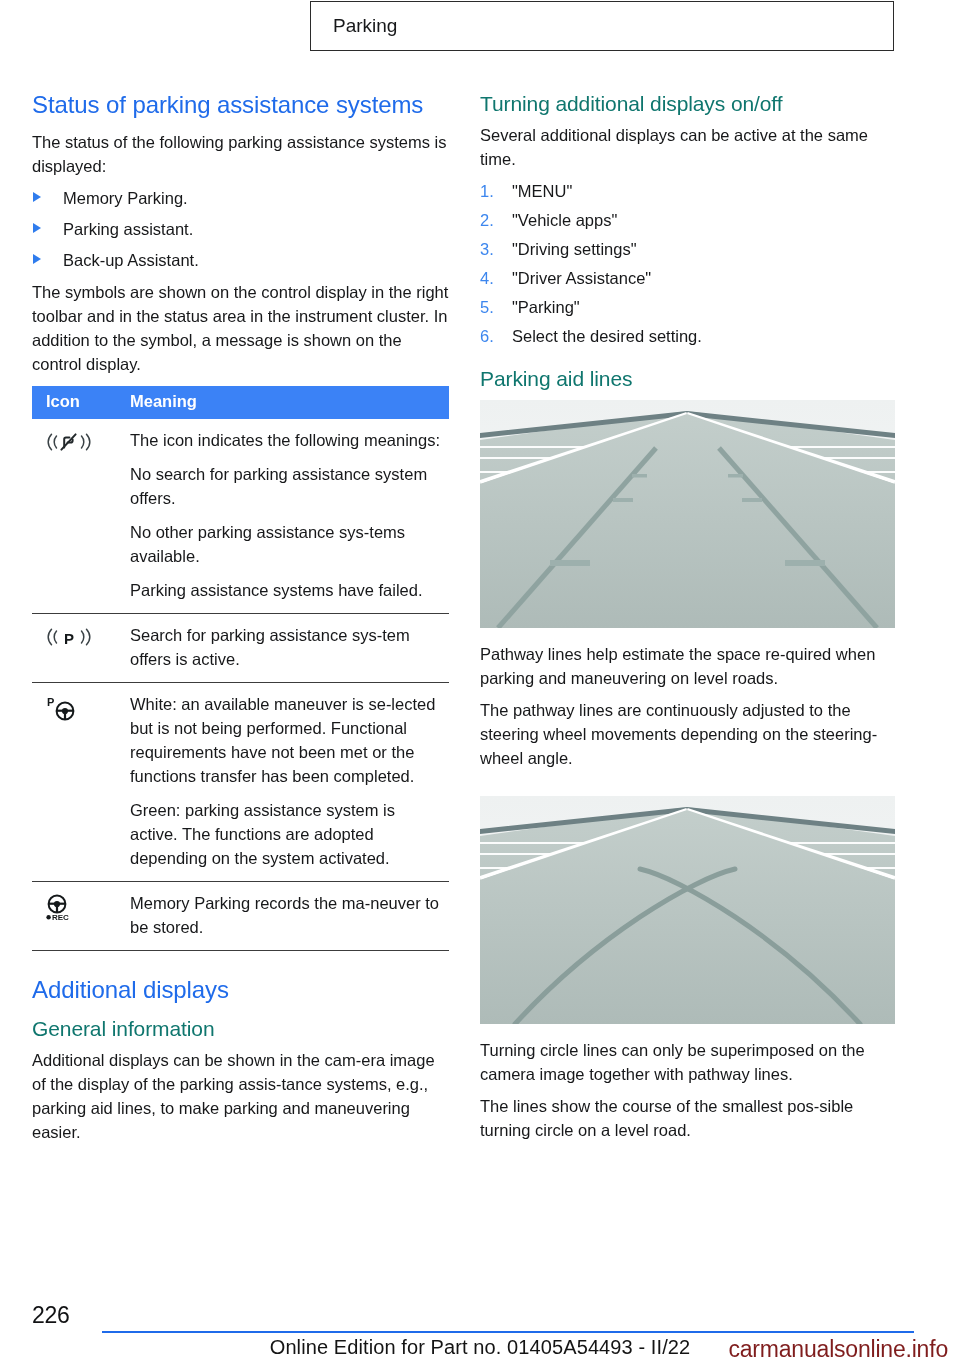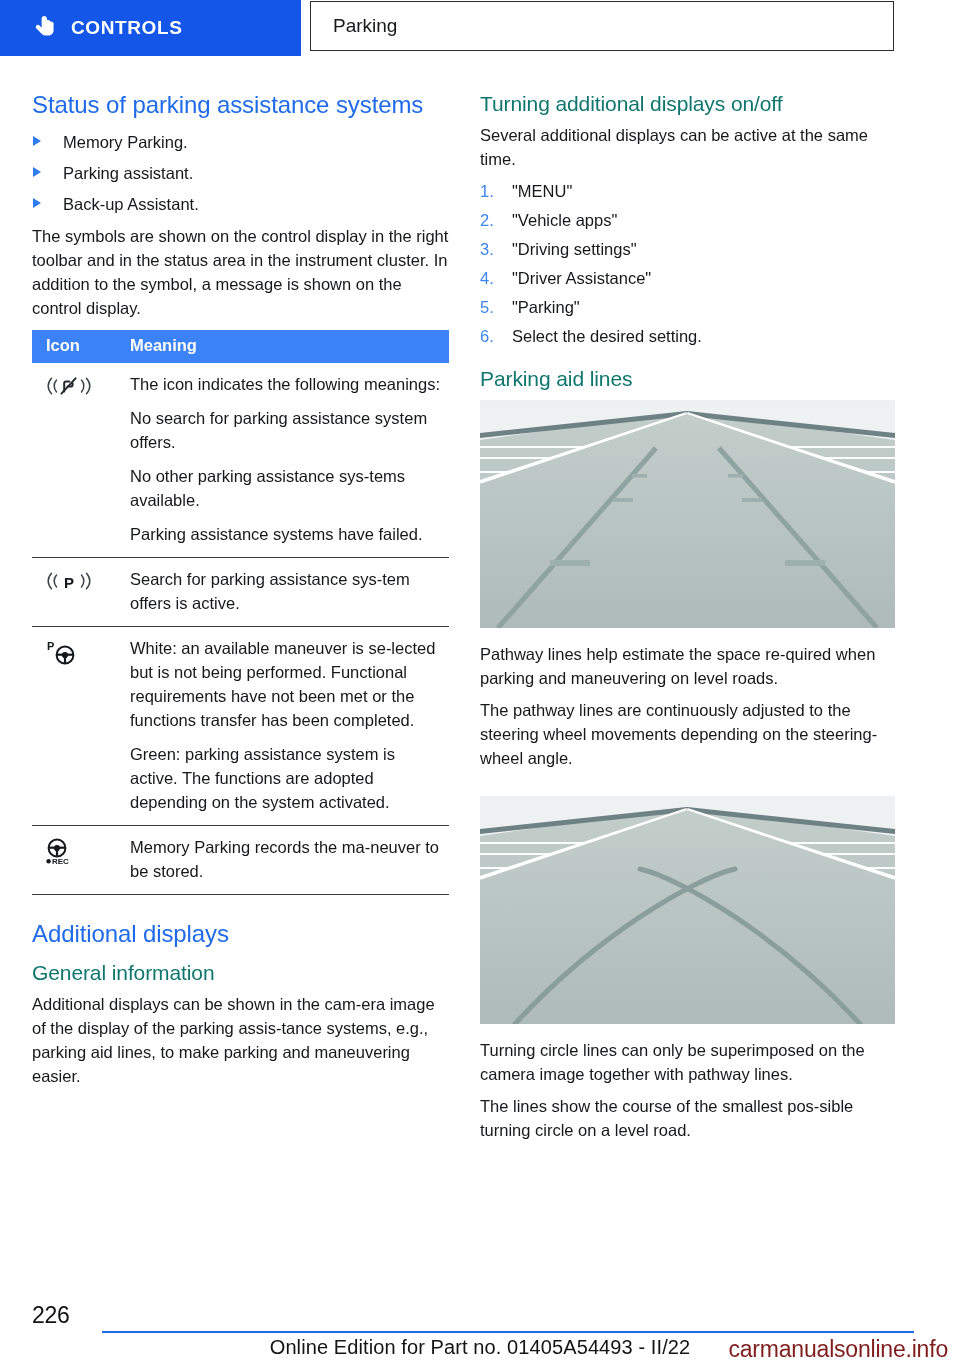--- a/index.html
+++ b/index.html
@@ -223,37 +223,32 @@
     right: 12px; top: 46px;
     font-size: 23px;
     color: #7f1d1d;
     letter-spacing: -0.2px;
   }
 </style>
 </head>
 <body>
 
 <div class="header">
-  <div class="header-tab-controls">
-    <svg class="hand-icon" viewBox="0 0 22 26">
-      <path fill="#ffffff" d="M11.2 0.9c-1.5 0-2.6 1.2-2.6 2.7v9.1l-2.1-2.1C5.6 9.6 4.2 9.6 3.4 10.4c-0.8 0.8-0.8 2.2 0 3l5.2 5.3c1.2 1.2 2.8 1.9 4.5 1.9h2.1c3 0 5.4-2.4 5.4-5.4V8.6c0-1.2-1-2.2-2.2-2.2-0.4 0-0.8 0.1-1.1 0.3-0.2-1-1.1-1.7-2.1-1.7-0.4 0-0.8 0.1-1.2 0.3V3.6C13.9 2.1 12.7 0.9 11.2 0.9z"></path>
-    </svg>
-    <span class="header-tab-label">CONTROLS</span>
-  </div>
   <div class="header-tab-section">
     <span class="header-tab-section-label">Parking</span>
   </div>
 </div>
 
 <div class="page">
 
   <div class="col col-left">
 
     <h1 class="sect">Status of parking assistance systems</h1>
 
+    <p class="body">The status of the following parking assistance systems is displayed:</p>
 
     <ul class="tri">
       <li>
         <span class="tri-mark"></span>
         <span>Memory Parking.</span>
       </li>
       <li>
         <span class="tri-mark"></span>
         <span>Parking assistant.</span>
       </li>

